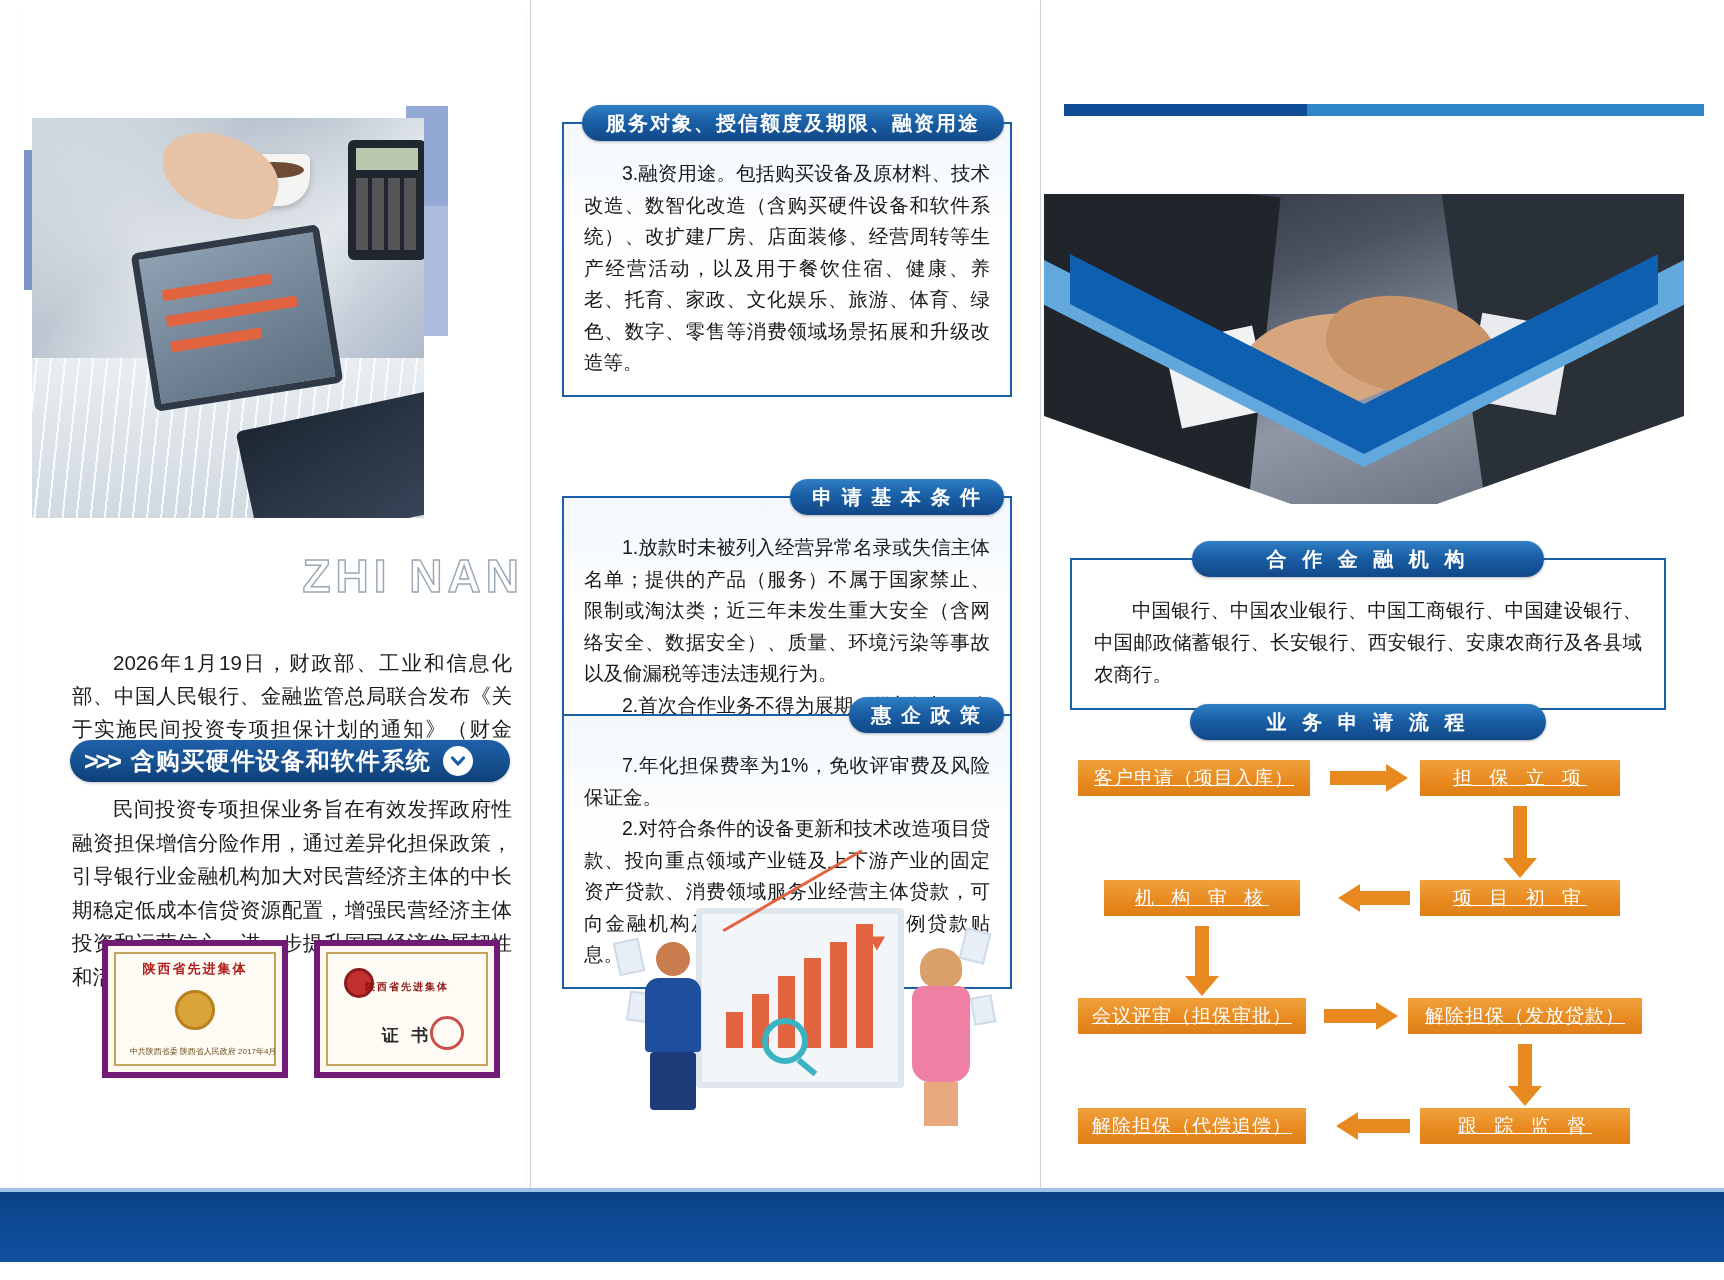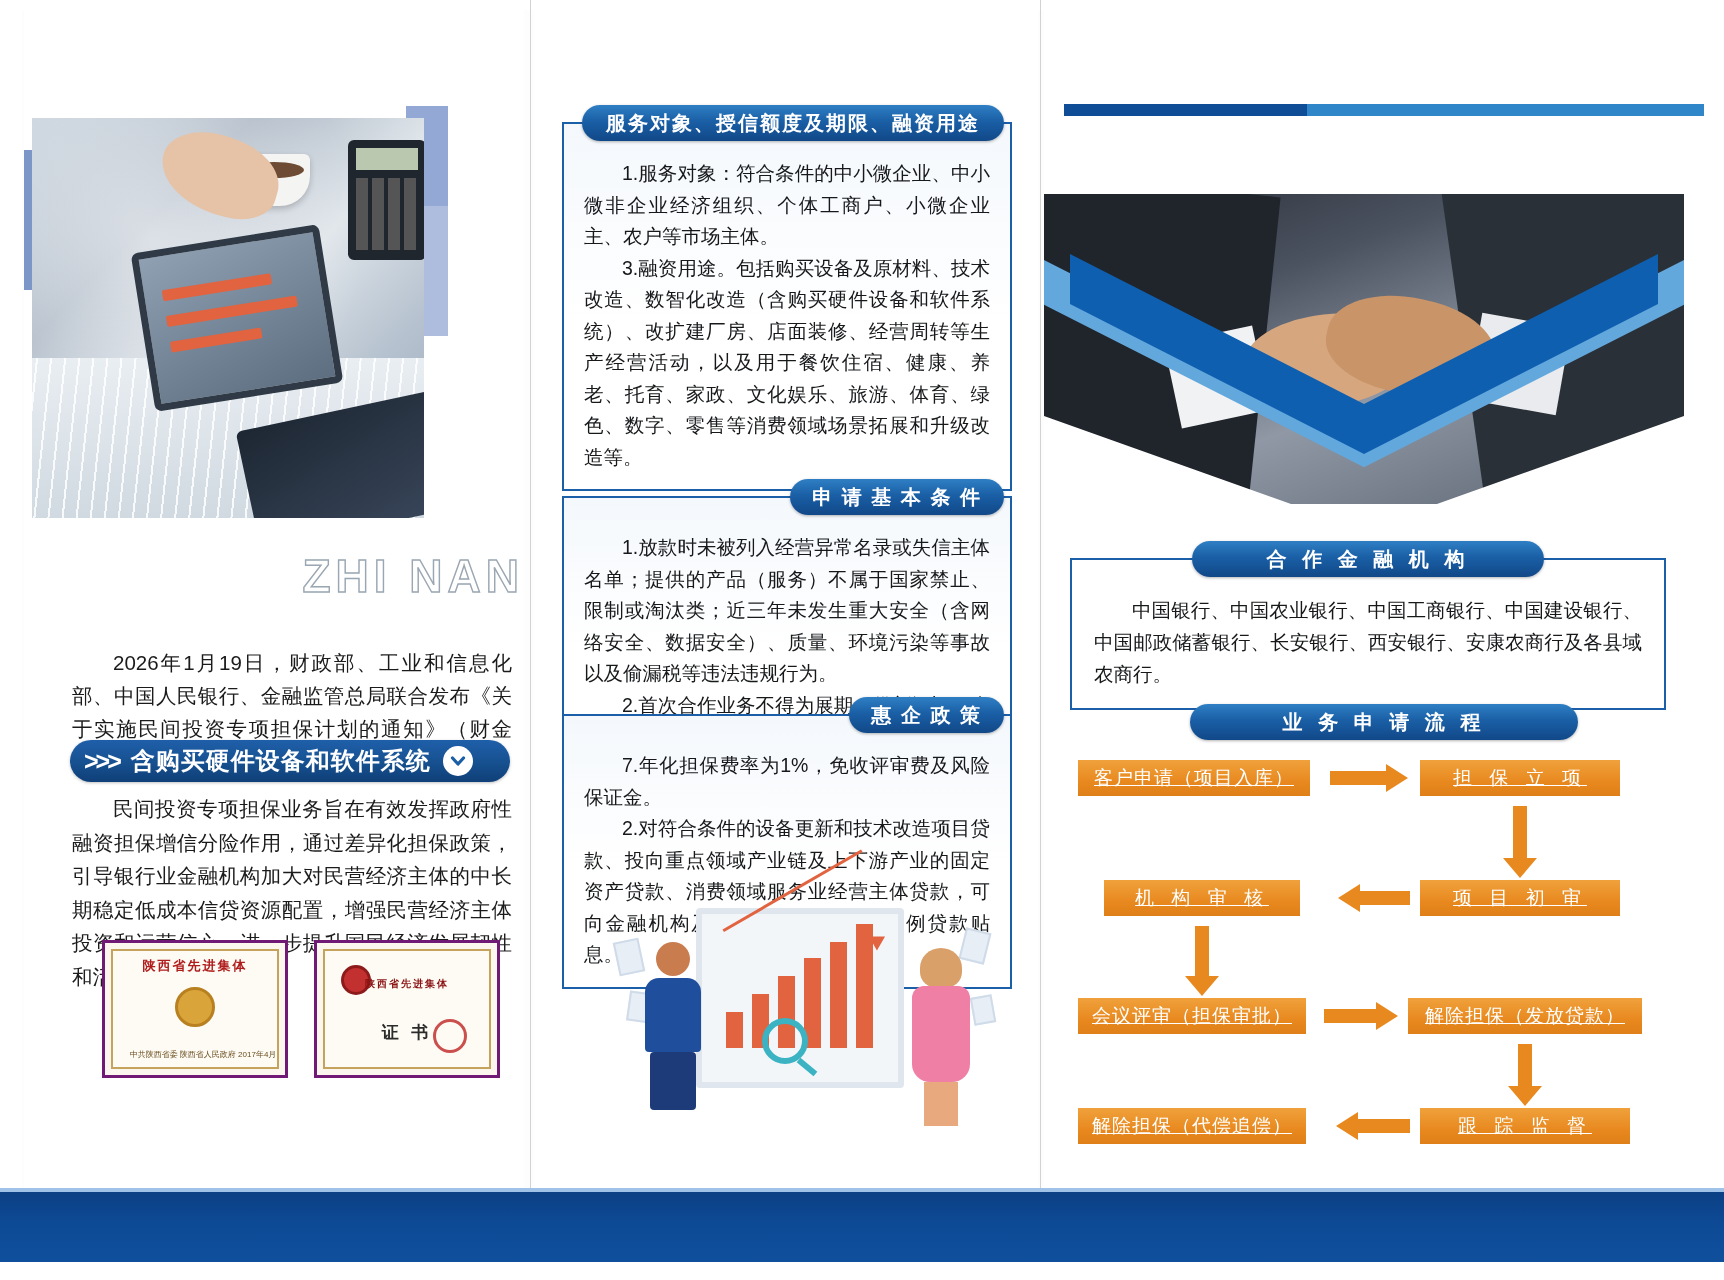--- a/index.html
+++ b/index.html
@@ -132,21 +132,21 @@
   }
   .badge-title .circ svg{ display:block; }
 
   .body-para {
     position:absolute; left:48px; top:782px; width:440px;
     font-size:20.5px; line-height:33.5px; color:#1b1b1b; text-align:justify;
     text-indent:41px;
   }
 
   .certs { position:absolute; left:78px; top:930px; width:420px; height:145px; display:flex; gap:26px;}
-  .cert { width:186px; height:138px; border:3px solid #701a75; background:#fbf7ee; position:relative; padding:6px;}
+  .cert { width:186px; height:138px; border:6px solid #701a75; background:#fbf7ee; position:relative; padding:6px;}
   .cert .inner{ position:absolute; inset:6px; border:2px solid #c6a35c; background:#fdfbf4;}
   .cert .ctitle{
     position:absolute; left:0; right:0; top:14px; text-align:center;
     font-size:13px; font-weight:700; color:#b01d1d; letter-spacing:2px;
   }
   .cert .seal{
     position:absolute; left:50%; transform:translateX(-50%); top:44px;
     width:40px; height:40px; border-radius:50%; background:#d9a43a;
     border:3px solid #b8801f;
   }
@@ -288,21 +288,21 @@
     box-shadow:0 1px 3px rgba(0,0,0,.3); white-space:nowrap;
   }
   .rcard .cbody{
     padding:34px 22px 18px 22px;
     font-size:19.5px; line-height:32px; color:#16181a; text-align:justify;
   }
   .rcard .cbody p{ text-indent:38px; }
   #rcard-banks{ top:548px; }
 
   .flow-pill{
-    position:absolute; left:146px; top:694px; width:388px; height:36px;
+    position:absolute; left:146px; top:694px; width:356px; height:36px;
     border-radius:18px;
     background: linear-gradient(180deg,#2f7fc4 0%, #1a5fa6 45%, #114888 100%);
     color:#ffffff; font-size:20px; font-weight:700; letter-spacing:5px;
     display:flex; align-items:center; justify-content:center;
     box-shadow:0 1px 3px rgba(0,0,0,.3);
   }
 
   .flow{ position:absolute; left:26px; top:738px; width:600px; height:340px; }
   .fbox{
     position:absolute; height:36px;
@@ -394,21 +394,20 @@
         <div class="rstamp"></div>
       </div>
     </div>
   </div>
 
   <div class="panel-mid">
 
     <div class="card" id="card1">
       <div class="pill wide">服务对象、授信额度及期限、融资用途</div>
       <div class="cbody">
-        <p>1.服务对象：符合条件的中小微企业、中小微非企业经济组织、个体工商户、小微企业主、农户等市场主体。</p>
         <p>3.融资用途。包括购买设备及原材料、技术改造、数智化改造（含购买硬件设备和软件系统）、改扩建厂房、店面装修、经营周转等生产经营活动，以及用于餐饮住宿、健康、养老、托育、家政、文化娱乐、旅游、体育、绿色、数字、零售等消费领域场景拓展和升级改造等。</p>
       </div>
     </div>
 
     <div class="card" id="card2">
       <div class="pill">申 请 基 本 条 件</div>
       <div class="cbody">
         <p>1.放款时未被列入经营异常名录或失信主体名单；提供的产品（服务）不属于国家禁止、限制或淘汰类；近三年未发生重大安全（含网络安全、数据安全）、质量、环境污染等事故以及偷漏税等违法违规行为。</p>
         <p>2.首次合作业务不得为展期、借新还旧（含归还转贷资金）和无还本续贷等。</p>
       </div>

